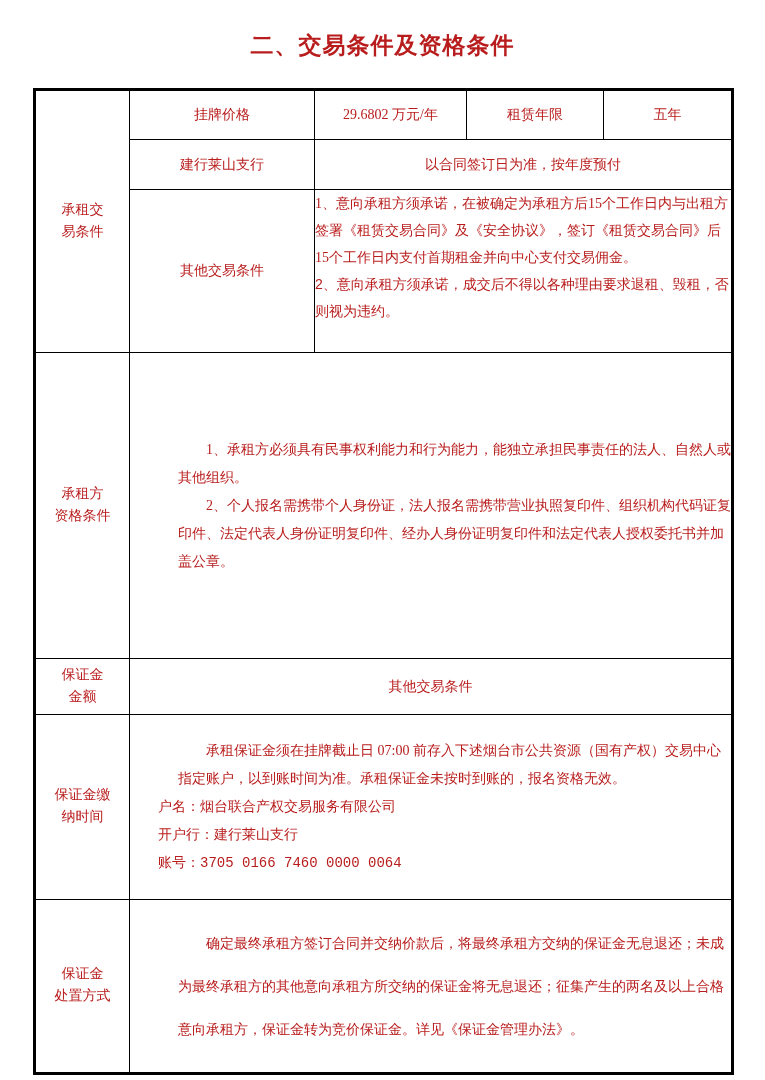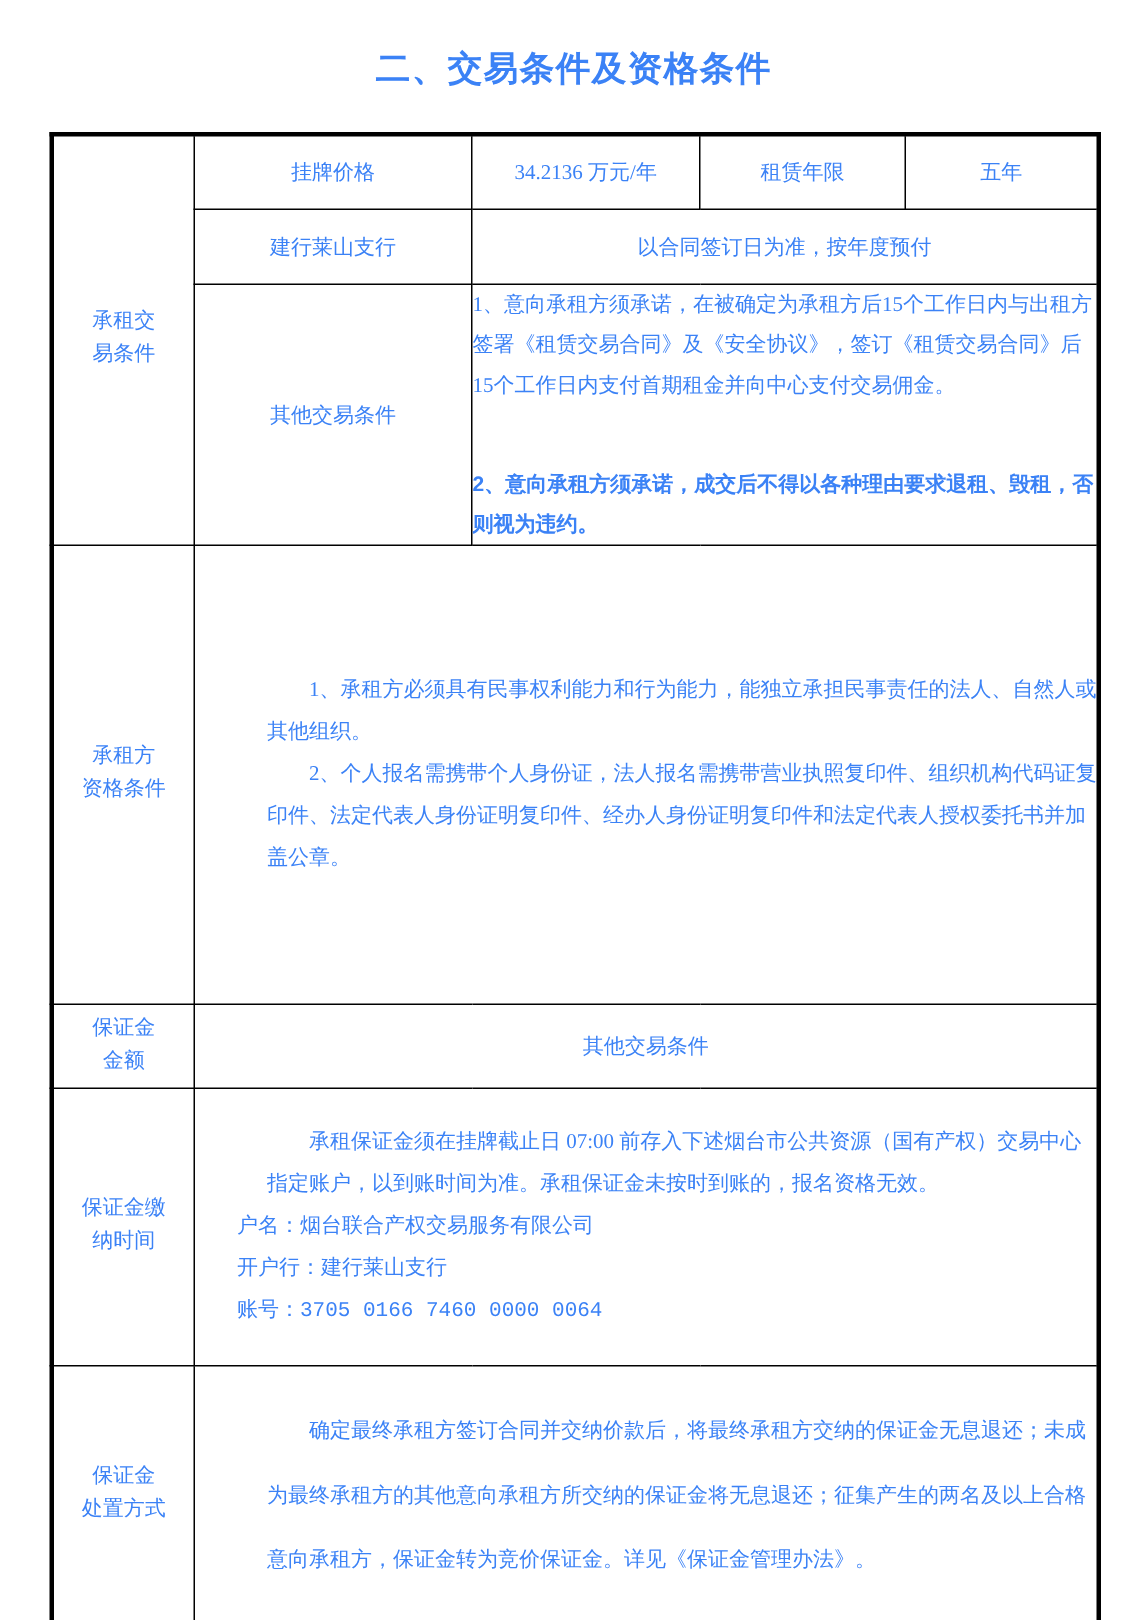--- a/index.html
+++ b/index.html
@@ -2,21 +2,21 @@
 <html><head>
 <meta charset="utf-8">
 <style>
   html,body{margin:0;padding:0;background:#ffffff;}
   .page{
     position:relative;
     width:765px;
     height:1080px;
     background:#ffffff;
     font-family:"Liberation Serif","DejaVu Serif",serif;
-    color:#3b82f6;
+    color:#b91c1c;
     overflow:hidden;
   }
   .doc-title{
     position:absolute;
     left:0; top:30px;
     width:765px;
     text-align:center;
     font-size:23px;
     font-weight:bold;
     letter-spacing:1px;
@@ -56,21 +56,21 @@
     vertical-align:top;
     padding:5px 6px 4px 6px;
     line-height:27px;
   }
   td.content-mid{
     vertical-align:middle;
     padding:2px 8px;
     line-height:28px;
   }
   .para-indent{ text-indent:2em;margin-left:48px; }
-  .bold{ font-weight:bold; font-family:"Liberation Sans","DejaVu Sans",sans-serif;margin-top:38px; }
+  .bold{ font-weight:normal; font-family:"Liberation Sans","DejaVu Sans",sans-serif; }
   .acct-line{ margin-left:2em;font-family:Liberation Mono, monospace; }
   td.disposal-cell{
     vertical-align:middle;
     padding:0 8px;
     line-height:43px;
   }
 </style>
 </head>
 <body>
 
@@ -85,21 +85,21 @@
       <col style="width:152px">
       <col style="width:137px">
       <col style="width:129px">
     </colgroup>
 
     <tbody>
         <tr style="height:50px">
       <th class="rowhead" rowspan="3">承租交
 易条件</th>
       <td class="label-cell">挂牌价格</td>
-      <td class="value-center">34.2136 万元/年</td>
+      <td class="value-center">29.6802 万元/年</td>
       <td class="label-cell">租赁年限</td>
       <td class="value-center">五年</td>
     </tr>
 
     <tr style="height:50px">
       <td class="label-cell">建行莱山支行</td>
       <td class="value-center" colspan="3">以合同签订日为准，按年度预付</td>
     </tr>
 
     <tr style="height:163px">

